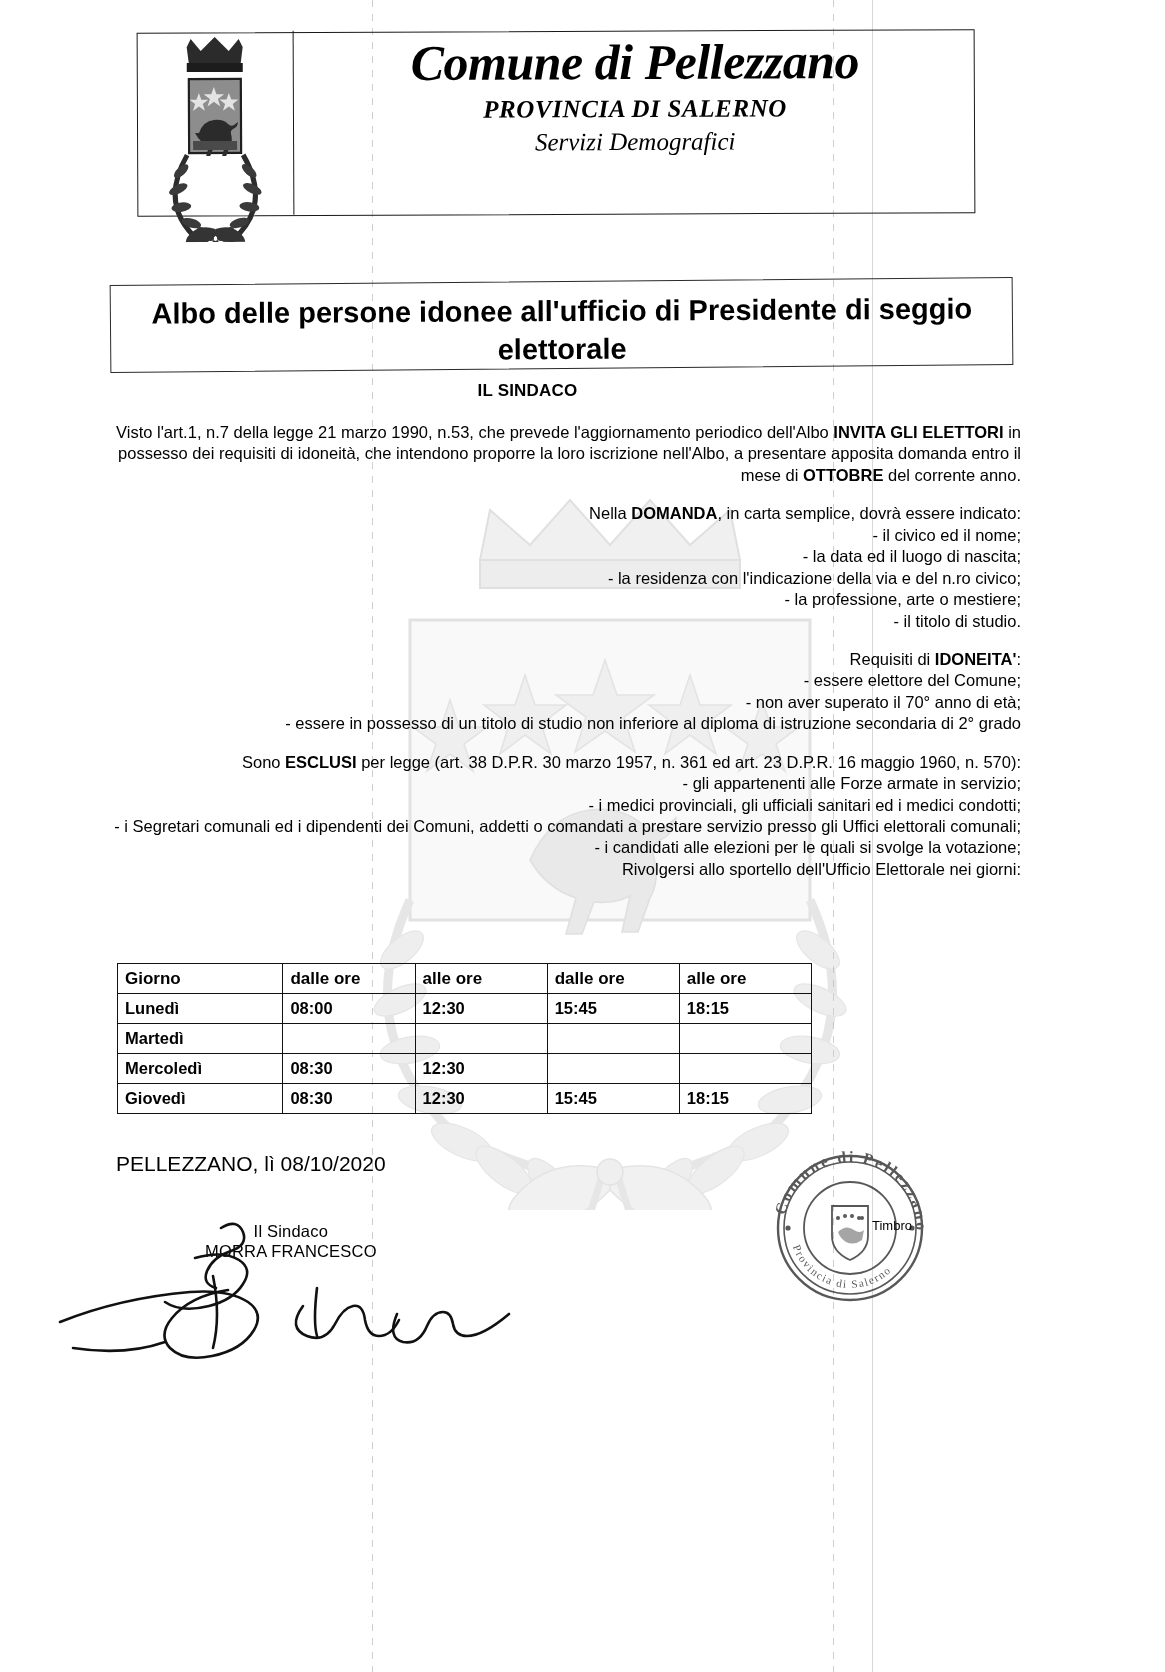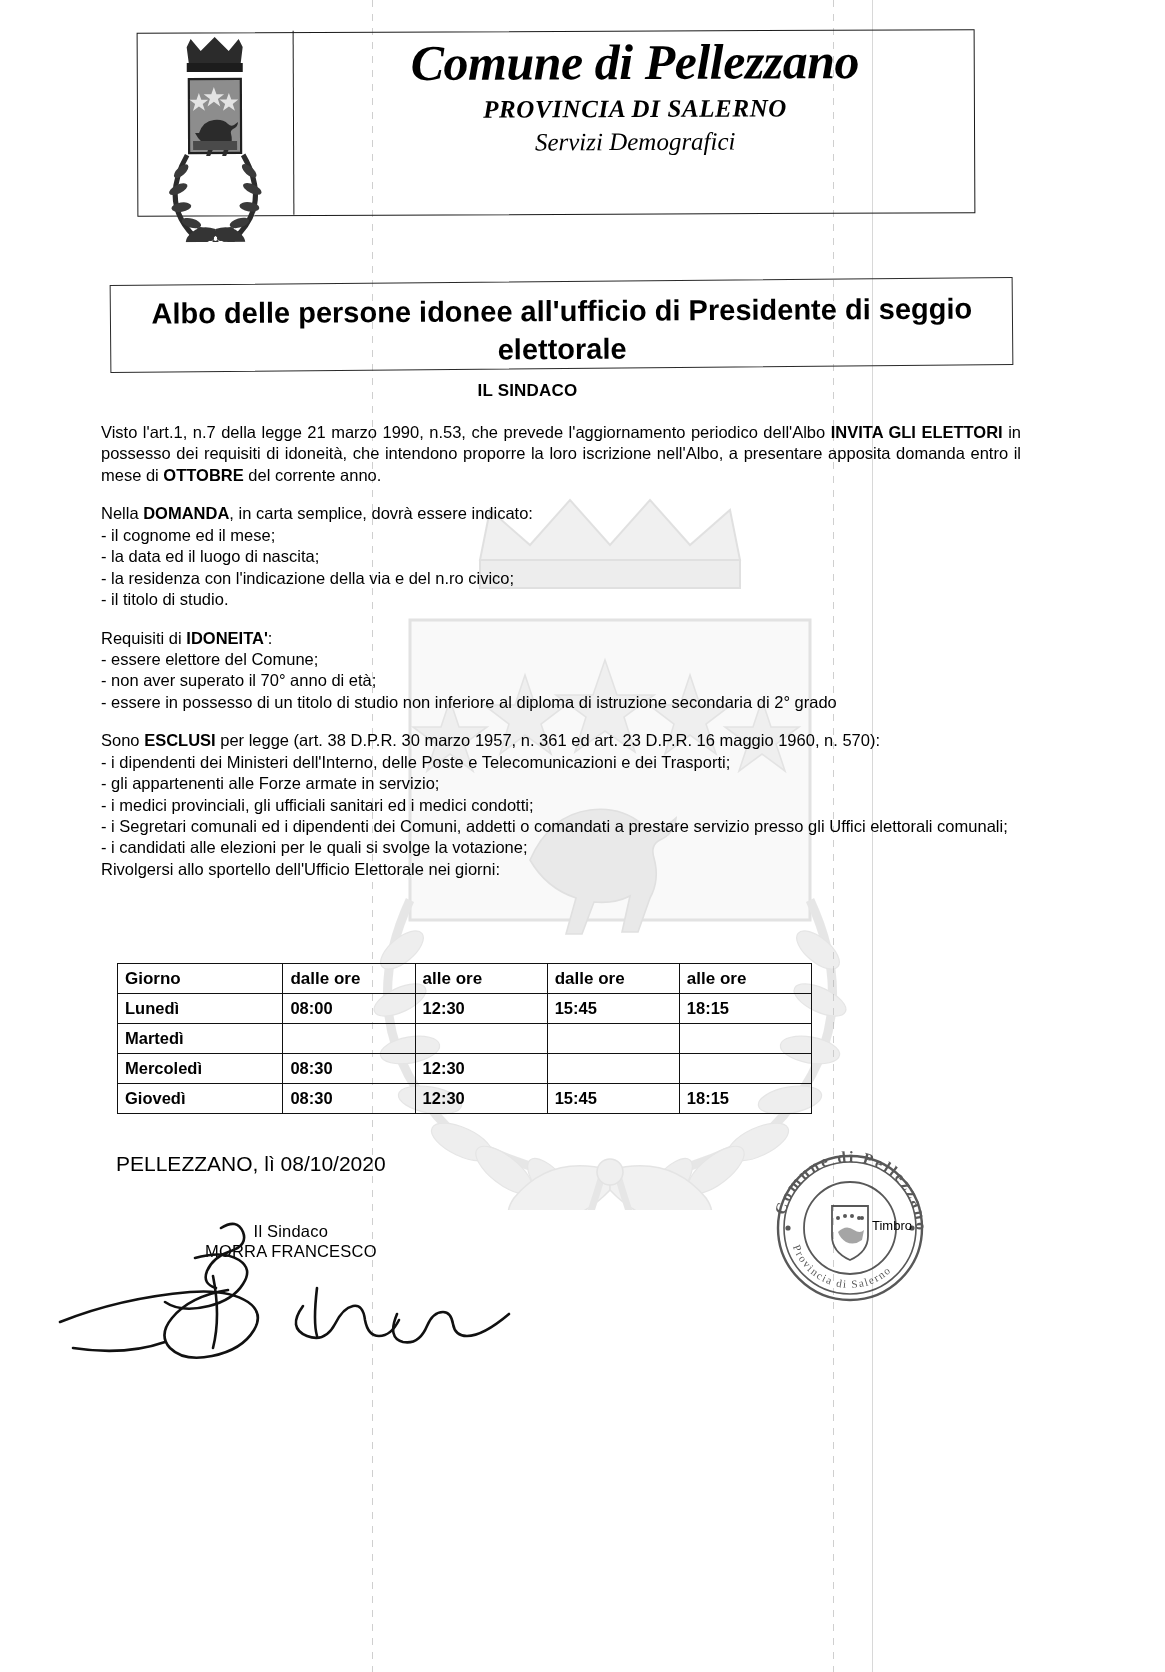--- a/index.html
+++ b/index.html
@@ -132,21 +132,21 @@
   }
   .body {
     position: absolute;
     left: 101px;
     top: 414px;
     width: 920px;
     font-size: 16.5px;
     line-height: 1.30;
     margin-top: 8px;
   }
-  .body p { margin: 0; }
+  .body p { margin: 0; text-align: right; }
   .spacer { height: 17px; }
   b { font-weight: bold; }
 
   .intro-line { text-align: justify; }
 
   
   .table-wrap {
     position: absolute;
     left: 117px;
     top: 963px;
@@ -314,36 +314,36 @@
 
   <div class="sindaco">IL SINDACO</div>
 
   <div class="body">
 
     <p class="intro-line"><span>Visto l'art.1,  n.7  della  legge  21 marzo 1990, n.53, che prevede l'aggiornamento periodico dell'Albo  </span><b>INVITA GLI ELETTORI</b><span> in possesso dei requisiti di idoneità, che intendono proporre la loro iscrizione nell'Albo, a presentare apposita domanda entro il mese di </span><b>OTTOBRE</b><span> del corrente anno.</span></p>
 
     <div class="spacer"></div>
 
     <p><span>Nella </span><b>DOMANDA</b><span>, in carta semplice, dovrà essere indicato:</span></p>
-    <p>- il cognome ed il mese;</p>
+    <p>- il civico ed il nome;</p>
     <p>- la data ed il luogo di nascita;</p>
     <p>- la residenza con l'indicazione della via e del n.ro civico;</p>
+    <p>- la professione, arte o mestiere;</p>
     <p>- il titolo di studio.</p>
 
     <div class="spacer"></div>
 
     <p><span>Requisiti di </span><b>IDONEITA'</b><span>:</span></p>
     <p>- essere elettore del Comune;</p>
     <p>- non aver superato il 70° anno di età;</p>
     <p>- essere in possesso di un titolo di studio non inferiore al diploma di istruzione secondaria di 2° grado</p>
 
     <div class="spacer"></div>
 
     <p><span>Sono </span><b>ESCLUSI</b><span> per legge  (art. 38 D.P.R. 30 marzo 1957, n. 361 ed art. 23 D.P.R. 16 maggio 1960, n. 570):</span></p>
-    <p>- i dipendenti dei Ministeri dell'Interno, delle Poste e Telecomunicazioni e dei Trasporti;</p>
     <p>- gli appartenenti alle Forze armate in servizio;</p>
     <p>- i medici provinciali, gli ufficiali sanitari ed i medici condotti;</p>
     <p>- i Segretari comunali ed i dipendenti dei Comuni, addetti o comandati a prestare servizio presso gli Uffici elettorali comunali;</p>
     <p>- i candidati alle elezioni per le quali si svolge la votazione;</p>
     <p>Rivolgersi allo sportello dell'Ufficio Elettorale nei giorni:</p>
   </div>
 
   <div class="table-wrap">
     <table class="schedule">
       <thead>

